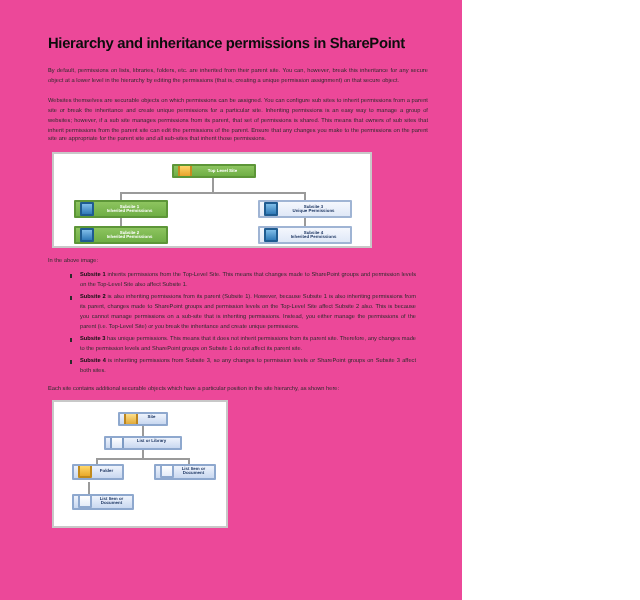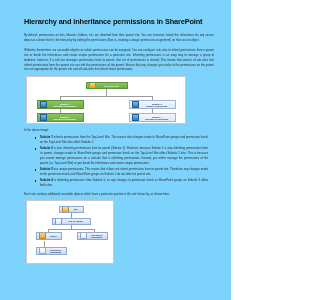--- a/index.html
+++ b/index.html
@@ -11,21 +11,21 @@
     width: 231px;
     height: 300px;
     overflow: hidden;
     font-family: "Liberation Sans", sans-serif;
     color: #1a1a1a;
   }
   .page {
     position: relative;
     width: 231px;
     height: 300px;
-    background: #7dd3fc;
+    background: #ec4899;
     box-sizing: border-box;
     padding: 18px 17px 0 24px;
   }
   .doc-title {
     font-size: 7.4px;
     font-weight: bold;
     letter-spacing: -0.15px;
     color: #0d0d0d;
     line-height: 1.1;
     margin: 0 0 7px 0;

